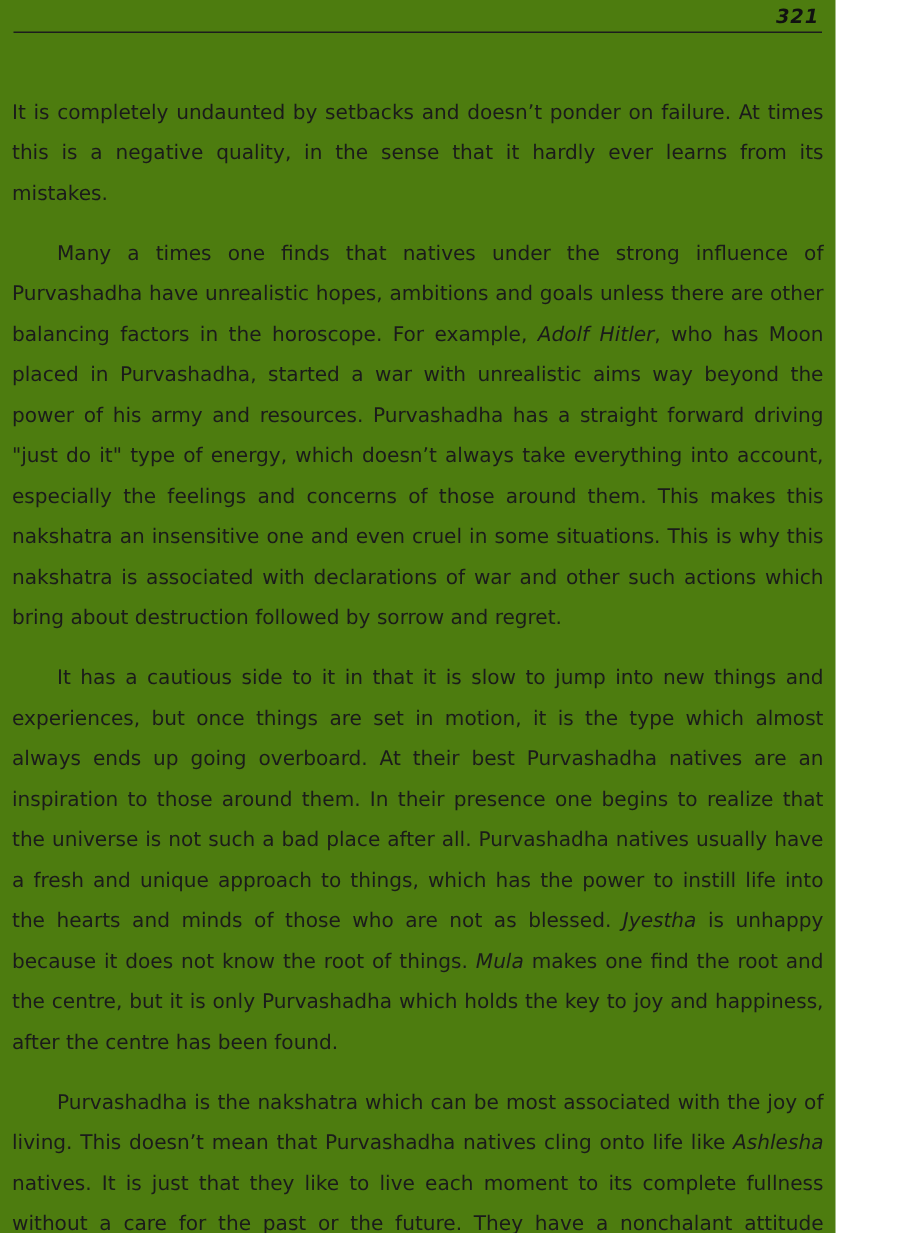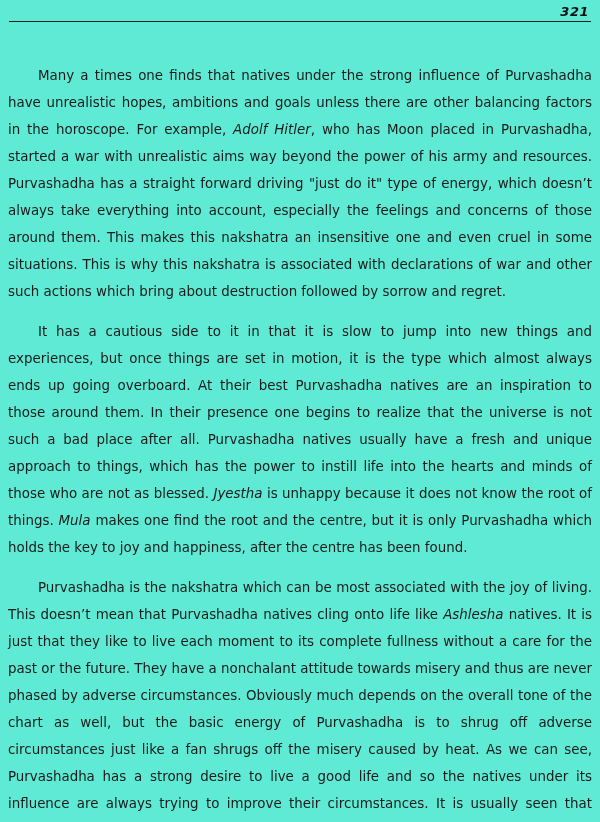--- a/index.html
+++ b/index.html
@@ -9,24 +9,24 @@
   }
   body {
     width: 600px;
     height: 822px;
     overflow: hidden;
     font-family: "DejaVu Sans", "Liberation Sans", sans-serif;
     color: #1b1b1b;
   }
   .page {
     box-sizing: border-box;
-    width: 600px;
+    width: 557px;
     height: 822px;
     padding: 4px 7px 0 7px;
-    background: #5eead4;
+    background: #4d7c0f;
   }
   .page-header {
     display: flex;
     justify-content: flex-end;
     align-items: flex-end;
     padding: 0 4px 2px 4px;
   }
   .page-number {
     font-size: 13px;
     font-style: italic;
@@ -58,17 +58,18 @@
 </style>
 </head>
 <body>
 
 <div class="page">
   <div class="page-header">
     <span class="page-number">321</span>
   </div>
   <hr class="header-rule">
   <div class="page-body">
+      <p class="para"><span>It is completely undaunted by setbacks and doesn’t ponder on failure. At times this is a negative quality, in the sense that it hardly ever learns from its mistakes.</span></p>
       <p class="para indent"><span>Many a times one finds that natives under the strong influence of Purvashadha have unrealistic hopes, ambitions and goals unless there are other balancing factors in the horoscope. For example, </span><i>Adolf Hitler</i><span>, who has Moon placed in Purvashadha, started a war with unrealistic aims way beyond the power of his army and resources. Purvashadha has a straight forward driving "just do it" type of energy, which doesn’t always take everything into account, especially the feelings and concerns of those around them. This makes this nakshatra an insensitive one and even cruel in some situations. This is why this nakshatra is associated with declarations of war and other such actions which bring about destruction followed by sorrow and regret.</span></p>
       <p class="para indent"><span>It has a cautious side to it in that it is slow to jump into new things and experiences, but once things are set in motion, it is the type which almost always ends up going overboard. At their best Purvashadha natives are an inspiration to those around them. In their presence one begins to realize that the universe is not such a bad place after all. Purvashadha natives usually have a fresh and unique approach to things, which has the power to instill life into the hearts and minds of those who are not as blessed. </span><i>Jyestha</i><span> is unhappy because it does not know the root of things. </span><i>Mula</i><span> makes one find the root and the centre, but it is only Purvashadha which holds the key to joy and happiness, after the centre has been found.</span></p>
       <p class="para indent"><span>Purvashadha is the nakshatra which can be most associated with the joy of living. This doesn’t mean that Purvashadha natives cling onto life like </span><i>Ashlesha</i><span> natives. It is just that they like to live each moment to its complete fullness without a care for the past or the future. They have a nonchalant attitude towards misery and thus are never phased by adverse circumstances. Obviously much depends on the overall tone of the chart as well, but the basic energy of Purvashadha is to shrug off adverse circumstances just like a fan shrugs off the misery caused by heat. As we can see, Purvashadha has a strong desire to live a good life and so the natives under its influence are always trying to improve their circumstances. It is usually seen that Purvashadha natives have little formal education</span></p>
     </div>
 </div>
 
 </body></html>

